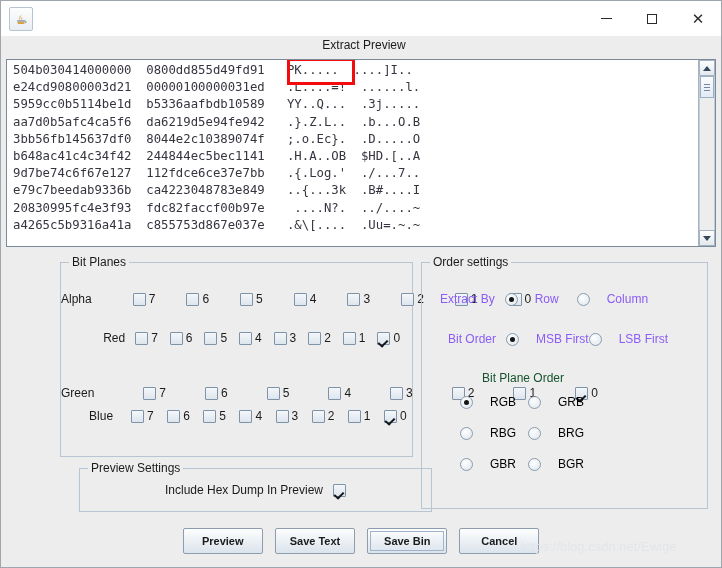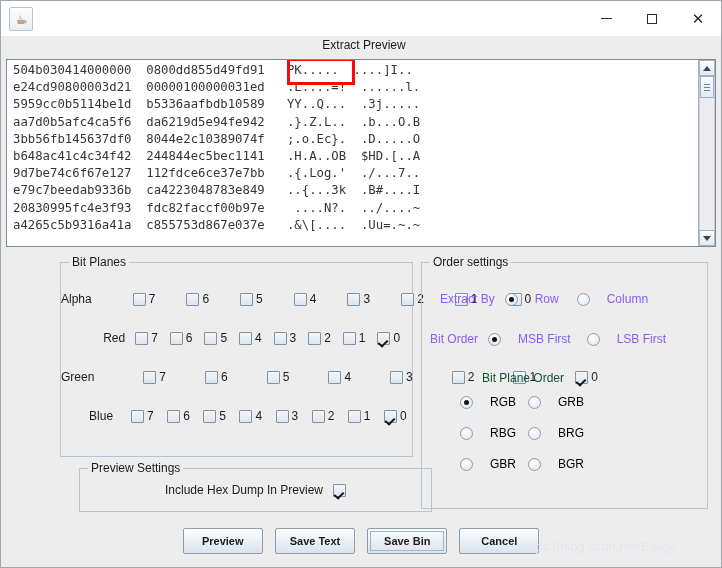--- a/index.html
+++ b/index.html
@@ -491,21 +491,21 @@
             </div>
             <div class="bp-cell">
               <span class="cb"></span>
               <span class="num">1</span>
             </div>
             <div class="bp-cell">
               <span class="cb checked"></span>
               <span class="num">0</span>
             </div>
           </div>
-          <div class="bp-row" style="top: 104px; gap: 39px;">
+          <div class="bp-row" style="top: 120px; gap: 39px;">
             <div class="bp-label">Green</div>
             <div class="bp-cell">
               <span class="cb"></span>
               <span class="num">7</span>
             </div>
             <div class="bp-cell">
               <span class="cb"></span>
               <span class="num">6</span>
             </div>
             <div class="bp-cell">
@@ -579,23 +579,23 @@
         <span class="opt" style="margin-right:18px;">
           <span class="radio sel"></span>
           <span>Row</span>
         </span>
         <span class="opt">
           <span class="radio"></span>
           <span>Column</span>
         </span>
       </div>
 
-      <div class="rowline" style="left:8px; top:69px;">
+      <div class="rowline" style="left:26px; top:69px;">
         <span style="margin-right:10px;">Bit Order</span>
-        <span class="opt" style="margin-right:16px;">
+        <span class="opt" style="">
           <span class="radio sel"></span>
           <span>MSB First</span>
         </span>
         <span class="opt">
           <span class="radio"></span>
           <span>LSB First</span>
         </span>
       </div>
 
       <div class="bpo-title" style="left:60px; top:108px;">Bit Plane Order</div>

